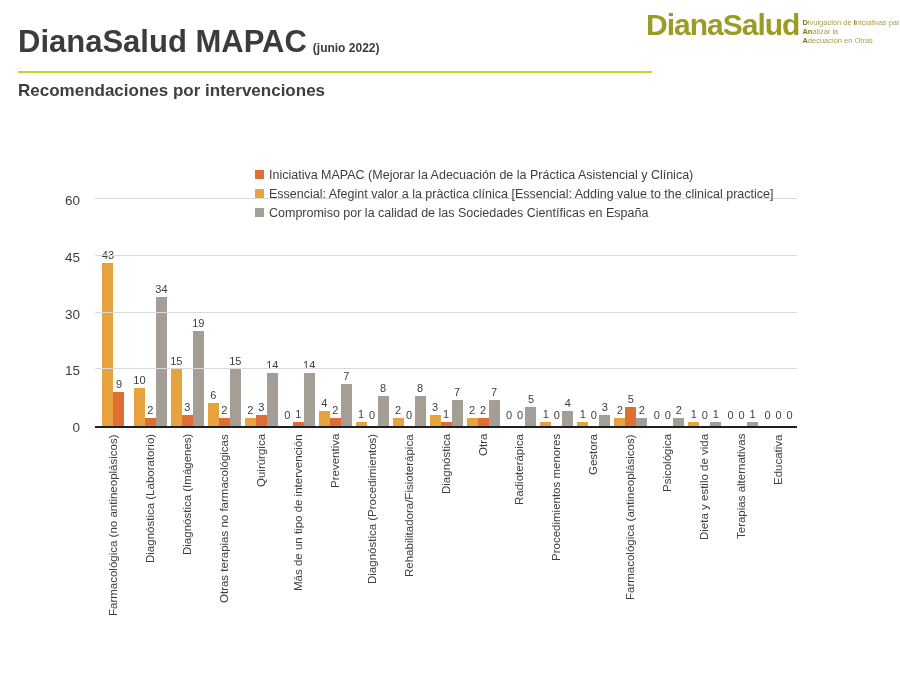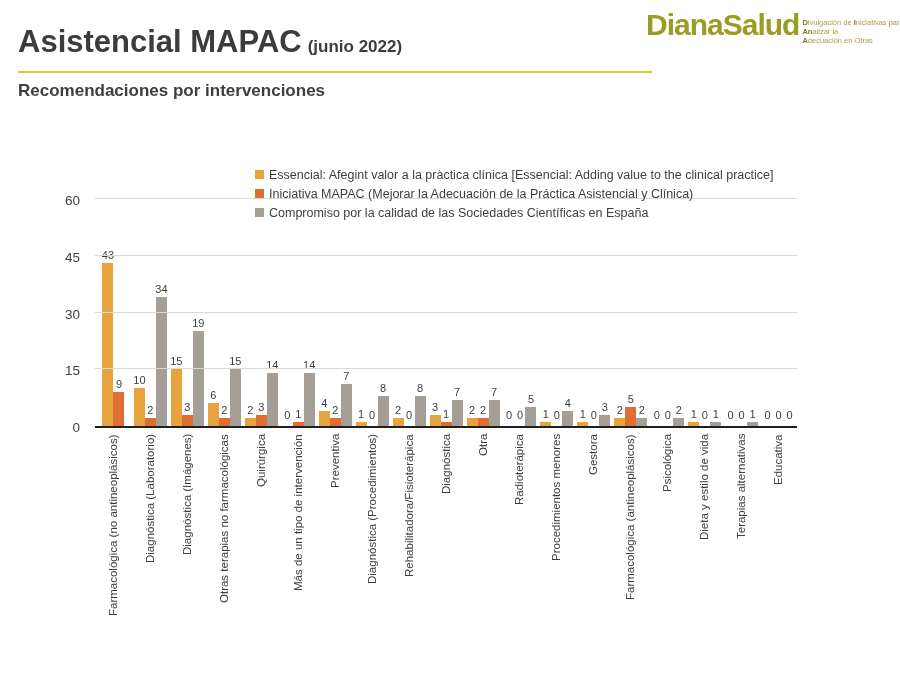--- a/index.html
+++ b/index.html
@@ -2,21 +2,21 @@
 <html><head>
 <meta charset="utf-8">
 <style>
   * { margin:0; padding:0; box-sizing:border-box; }
   html,body { width:900px; height:675px; }
   body { background:#ffffff; font-family:"Liberation Sans", sans-serif; color:#3e3e3e; position:relative; overflow:hidden; }
   .page { position:absolute; inset:0; background:#fff; }
 
   
   .title { position:absolute; left:18px; top:24px; font-size:31px; font-weight:bold; color:#3c3c3c; white-space:nowrap; }
-  .title .suffix { font-size:17px; font-weight:600; margin-left:6px; }
+  .title .suffix { font-size:12px; font-weight:600; margin-left:6px; }
   .rule { position:absolute; left:18px; top:71px; width:634px; height:2px; }
   .subtitle { position:absolute; left:18px; top:81px; font-size:17px; font-weight:bold; color:#3e3e3e; }
 
   
   .logo { position:absolute; left:646px; top:8px; display:flex; align-items:flex-start; }
   .logo-name { font-size:30px; font-weight:bold; letter-spacing:-1px; line-height:34px; }
   .logo-tagline { margin-left:3px; margin-top:10px; font-size:7.5px; line-height:9px; width:130px; }
   .logo-tagline b { font-weight:bold; }
 
   
@@ -38,21 +38,21 @@
   .legend { position:absolute; left:255px; top:165px; }
   .legend-row { display:flex; align-items:center; height:19px; font-size:12.5px; color:#3e3e3e; white-space:nowrap; }
   .swatch { width:9px; height:9px; margin-right:5px; flex:none; }
 </style>
 </head>
 <body>
 
 <div class="page">
 
   <div class="title">
-    <span>Asistencial MAPAC</span><span class="suffix">(junio 2022)</span>
+    <span>DianaSalud MAPAC</span><span class="suffix">(junio 2022)</span>
   </div>
 
   <div class="logo">
     <span class="logo-name" style="color: rgb(155, 156, 36);">DianaSalud</span>
     <span class="logo-tagline" style="color: rgb(171, 156, 74);">
         <div class="tgline"><b style="color: rgb(117, 120, 28);">D</b><span>ivulgación de </span><b style="color: rgb(117, 120, 28);">I</b><span>niciativas para </span><b style="color: rgb(117, 120, 28);">An</b><span>alizar la</span></div>
         <div class="tgline"><b style="color: rgb(117, 120, 28);">A</b><span>decuación en Otras</span></div>
       </span>
   </div>
 
@@ -392,26 +392,26 @@
         </div>
         <div class="xcell">
           <div class="xlabel">Terapias alternativas</div>
         </div>
         <div class="xcell">
           <div class="xlabel">Educativa</div>
         </div>
       </div>
     <div class="legend">
         <div class="legend-row">
+          <span class="swatch" style="background: rgb(223, 110, 53);"></span>
+          <span class="legend-label">Iniciativa MAPAC (Mejorar la Adecuación de la Práctica Asistencial y Clínica)</span>
+        </div>
+        <div class="legend-row">
           <span class="swatch" style="background: rgb(231, 163, 61);"></span>
           <span class="legend-label">Essencial: Afegint valor a la pràctica clínica [Essencial: Adding value to the clinical practice]</span>
-        </div>
-        <div class="legend-row">
-          <span class="swatch" style="background: rgb(223, 110, 53);"></span>
-          <span class="legend-label">Iniciativa MAPAC (Mejorar la Adecuación de la Práctica Asistencial y Clínica)</span>
         </div>
         <div class="legend-row">
           <span class="swatch" style="background: rgb(164, 158, 151);"></span>
           <span class="legend-label">Compromiso por la calidad de las Sociedades Científicas en España</span>
         </div>
       </div>
   </div>
 
 </div>
 

